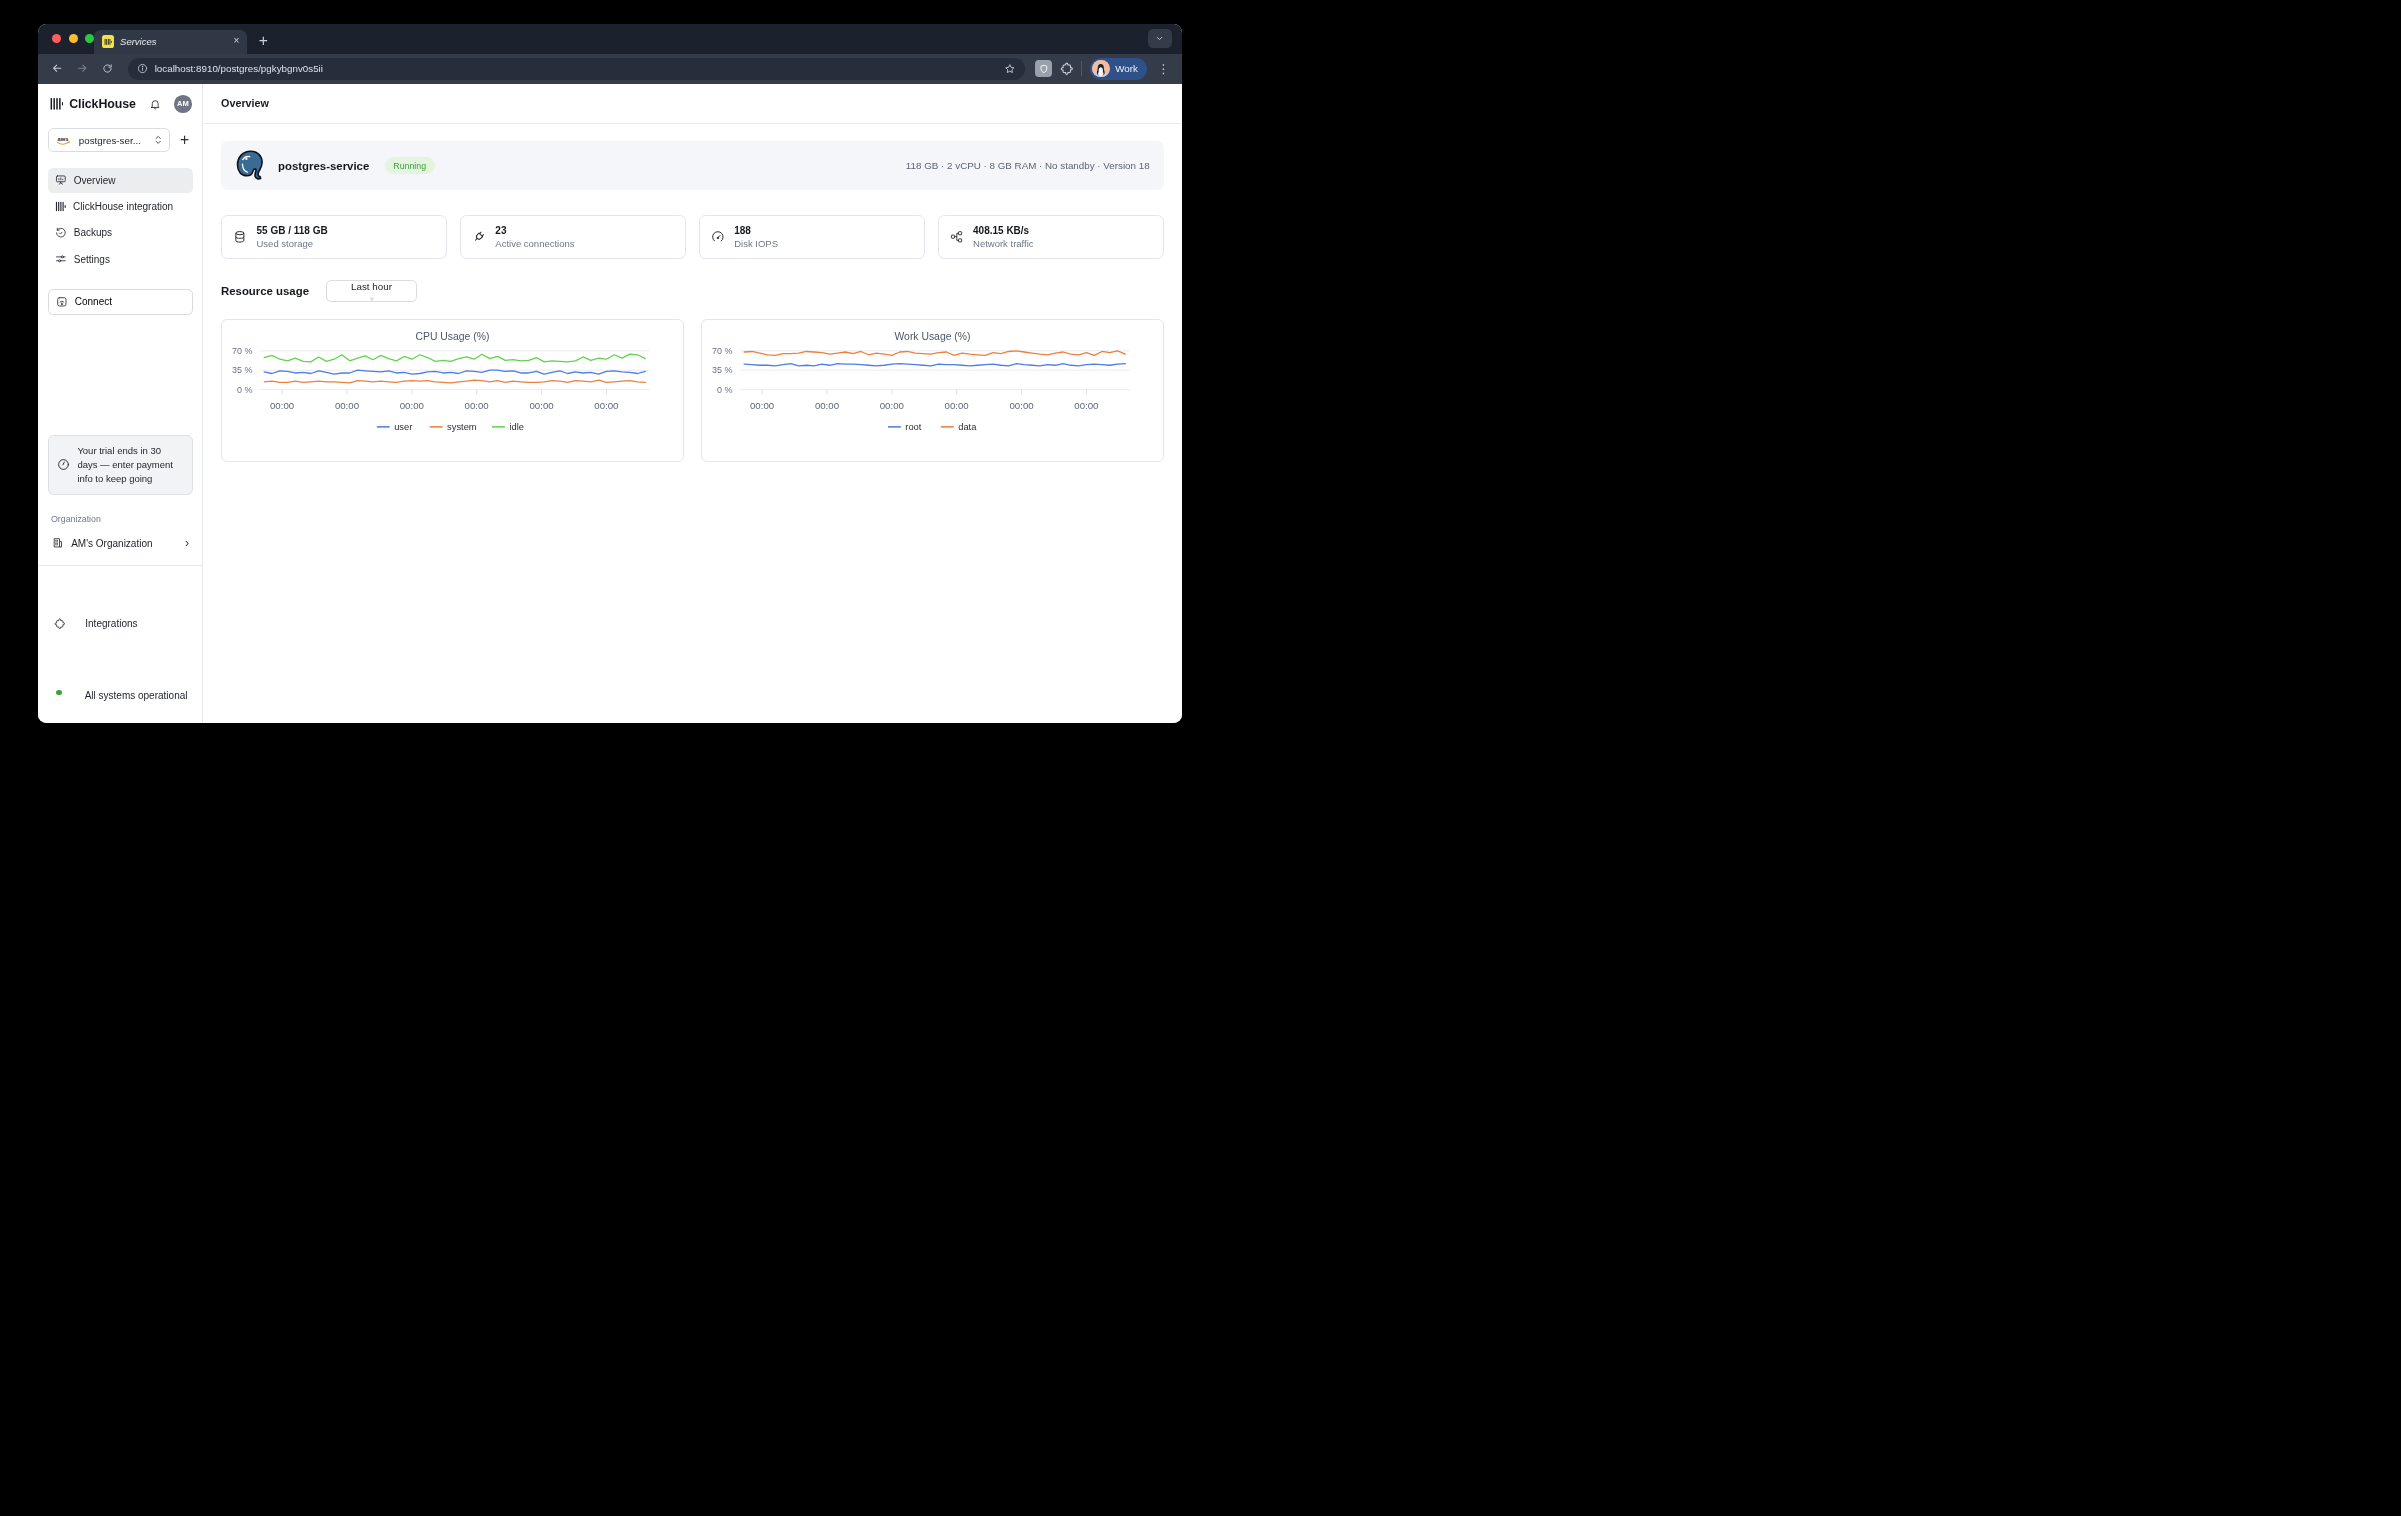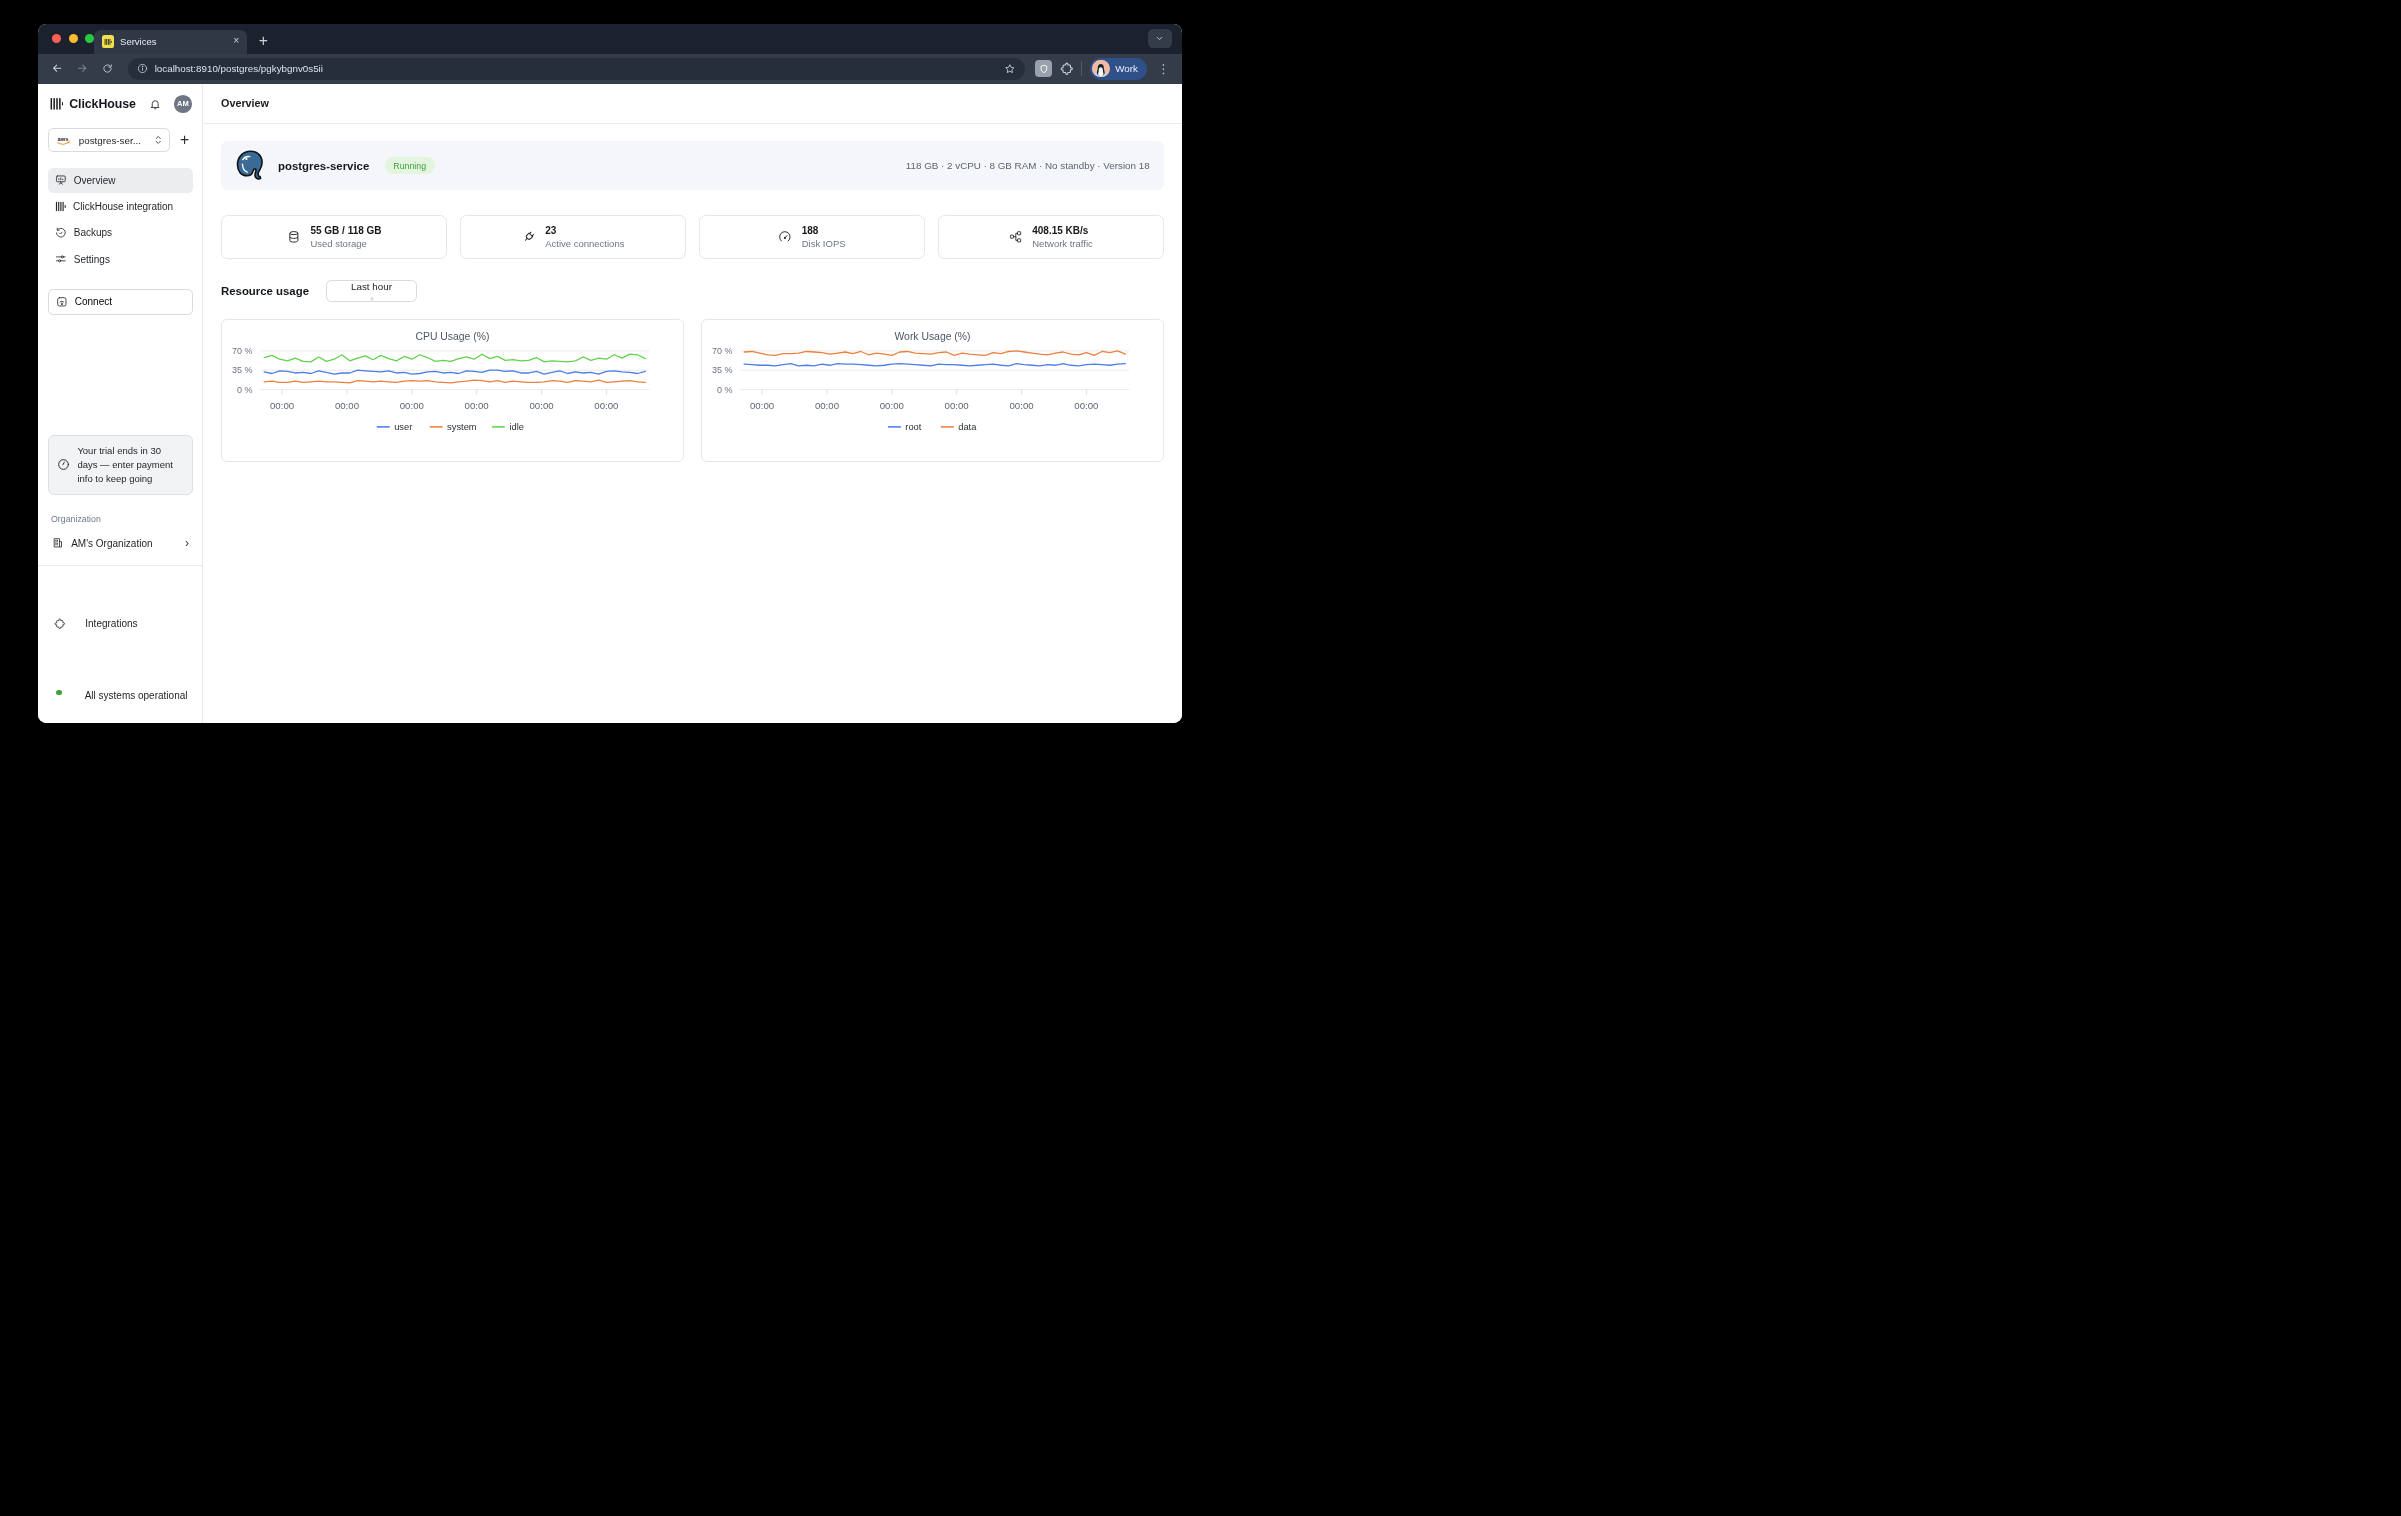--- a/index.html
+++ b/index.html
@@ -13,21 +13,21 @@
     position:absolute; left:38px; top:23.5px; width:1144px; height:699px;
     border-radius:8.5px; overflow:hidden; background:#fff;
     display:flex; flex-direction:column;
     box-shadow:0 11.7px 39px rgba(0,0,0,.6);
   }
   
   .tabstrip{ height:30px; background:#1b212d; display:flex; align-items:flex-end; position:relative; flex:none;}
   .traffic{ position:absolute; left:14.4px; top:10.4px; display:flex; gap:7.2px;}
   .traffic i{ width:9px; height:9px; border-radius:50%; display:block;}
   .tab{ margin-left:56px; width:153px; height:24px; background:#313845; border-radius:6.5px 6.5px 0 0;
-        display:flex; align-items:center; padding:0 7.8px; gap:5.9px;}
+        display:flex; align-items:center; padding:0 7.8px; gap:5.9px;font-style:italic;}
   .favicon{ width:12.4px; height:12.4px; border-radius:2.6px; background:#f2df4e; display:flex; align-items:center; justify-content:center; flex:none;}
   .tab-title{ font-size:9.5px; color:#e8ebf1; flex:1; white-space:nowrap; overflow:hidden;}
   .tab-close{ color:#cdd2da; font-size:10.4px; line-height:1; cursor:default;}
   .newtab{ color:#cdd2da; font-size:15.7px; font-weight:300; margin:0 0 5.2px 11.7px; line-height:1;}
   .win-chevron{ position:absolute; right:10.4px; top:5.9px; width:23.5px; height:19px; border-radius:5.2px; background:#343c4a;
         display:flex; align-items:center; justify-content:center;}
   .toolbar{ height:30px; background:#343b49; display:flex; align-items:center; padding:0 9px; gap:3.9px; flex:none;}
   .nav-ic{ width:21px; height:21px; display:flex; align-items:center; justify-content:center; border-radius:50%;}
   .urlbar{ flex:1; height:22px; margin:0 6.5px; background:#262e3c; border-radius:11px; display:flex; align-items:center; padding:0 9px; gap:6.5px;}
   .url-text{ font-size:9.8px; color:#dde2ea; flex:1;}
@@ -70,21 +70,21 @@
   
   .main{ flex:1; display:flex; flex-direction:column; min-width:0;}
   .main-header{ height:40px; border-bottom:0.7px solid #e9ebee; display:flex; align-items:center; padding:0 18px; flex:none;}
   .page-title{ font-size:10.8px; font-weight:700; color:#191c21;}
   .main-body{ padding:17.6px 18px; overflow:hidden;}
   .banner{ height:49px; background:#f4f6f9; border-radius:6.5px; display:flex; align-items:center; padding:0 14.4px; gap:11.7px;}
   .svc-title{ font-size:11.4px; font-weight:700; color:#14171c;}
   .badge{ background:#e3f5df; color:#3f9f3c; font-size:8.8px; padding:3.3px 8.5px; border-radius:8.5px; margin-left:3.9px;}
   .banner-meta{ margin-left:auto; font-size:9.8px; color:#5c6573;}
   .stats{ margin-top:25px; display:grid; grid-template-columns:repeat(4,1fr); gap:12.4px;}
-  .stat-card{ height:44px; border:0.7px solid #e3e6ea; border-radius:6.5px; display:flex; align-items:center; gap:9.8px; padding:16px 11px; background:#fff;justify-content:center;}
+  .stat-card{ height:44px; border:0.7px solid #e3e6ea; border-radius:6.5px; display:flex; align-items:center; gap:9.8px; padding:16px 11px; background:#fff;}
   .stat-col{ display:flex; flex-direction:column; gap:2px;}
   .stat-value{ font-size:10px; font-weight:700; color:#15181d;}
   .stat-label{ font-size:9.5px; color:#6e7684;}
   .resource-row{ margin-top:21px; display:flex; align-items:center; gap:17px;}
   .resource-title{ font-size:11.4px; font-weight:700; color:#14171c;}
   .range-select{ width:91px; height:22px; border:0.7px solid #d8dbe0; border-radius:5.2px; background:#fff;
            display:flex; align-items:center; padding:0 7.8px; gap:5.2px;flex-direction:column;}
   .range-value{ font-size:9.8px; color:#1c1f24; flex:1;}
   .charts{ margin-top:17px; display:grid; grid-template-columns:1fr 1fr; gap:17px;}
   .chart-card{ height:143px; border:0.7px solid #e4e7ea; border-radius:5.9px; position:relative; background:#fff;}

